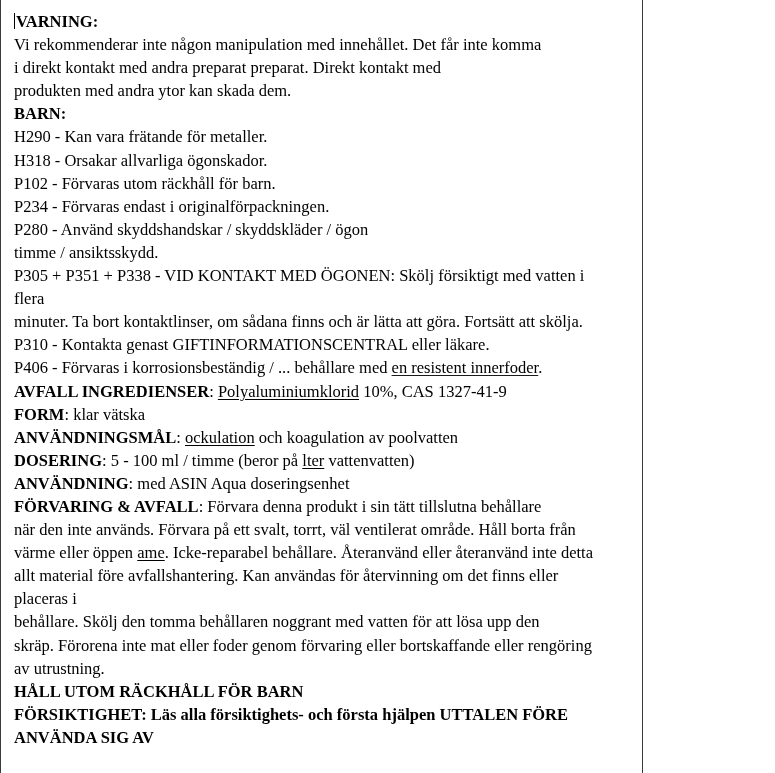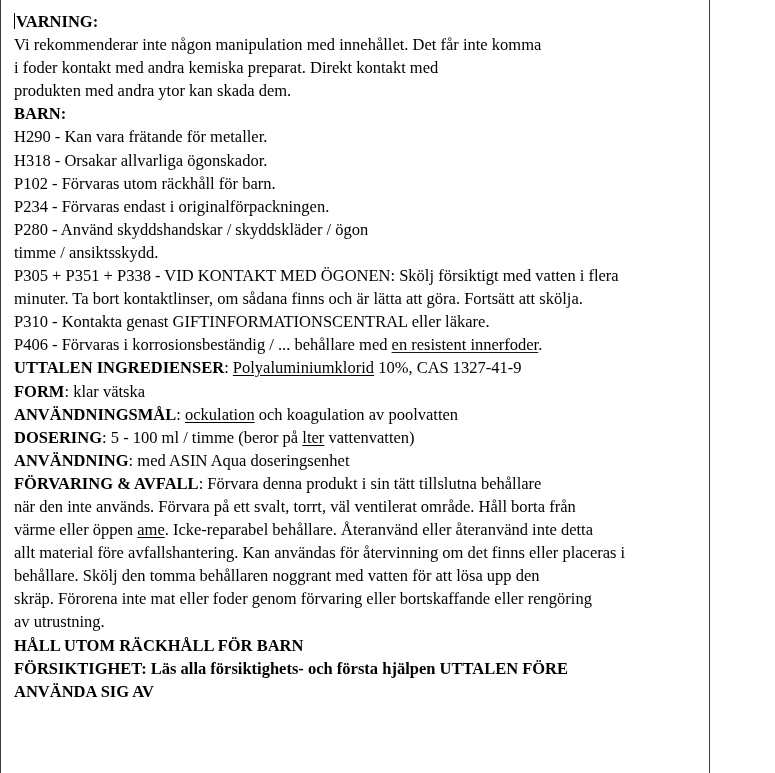--- a/index.html
+++ b/index.html
@@ -9,21 +9,21 @@
   }
   body {
     width: 775px;
     height: 773px;
     font-family: "Liberation Serif", serif;
     color: #000000;
     overflow: hidden;
   }
   .page {
     position: relative;
-    width: 710px;
+    width: 643px;
     height: 773px;
     box-sizing: border-box;
     padding: 10px 28px 0 14px;
   }
   
   .edge-left, .edge-right {
     position: absolute;
     top: 0;
     width: 1px;
     height: 773px;
@@ -72,37 +72,37 @@
 <body>
 
 <div class="page">
   <div class="edge-left"></div>
   <div class="edge-right"></div>
 
   <div class="doc">
 
     <div class="line head"><span class="caret"></span><span>VARNING:</span></div>
     <div class="line">Vi rekommenderar inte någon manipulation med innehållet. Det får inte komma</div>
-    <div class="line">i foder kontakt med andra kemiska preparat. Direkt kontakt med</div>
+    <div class="line">i direkt kontakt med andra preparat preparat. Direkt kontakt med</div>
     <div class="line">produkten med andra ytor kan skada dem.</div>
 
     <div class="line head">BARN:</div>
     <div class="line">H290 - Kan vara frätande för metaller.</div>
     <div class="line">H318 - Orsakar allvarliga ögonskador.</div>
     <div class="line">P102 - Förvaras utom räckhåll för barn.</div>
     <div class="line">P234 - Förvaras endast i originalförpackningen.</div>
     <div class="line">P280 - Använd skyddshandskar / skyddskläder / ögon</div>
     <div class="line">timme / ansiktsskydd.</div>
     <div class="line">P305 + P351 + P338 - VID KONTAKT MED ÖGONEN: Skölj försiktigt med vatten i flera</div>
     <div class="line">minuter. Ta bort kontaktlinser, om sådana finns och är lätta att göra. Fortsätt att skölja.</div>
     <div class="line">P310 - Kontakta genast GIFTINFORMATIONSCENTRAL eller läkare.</div>
 
     <div class="line"><span>P406 - Förvaras i korrosionsbeständig / ... behållare med </span><span class="ul">en resistent innerfoder</span><span>.</span></div>
 
-    <div class="line"><span class="b">UTTALEN INGREDIENSER</span><span>: </span><span class="sp">Polyaluminiumklorid</span><span> 10%, CAS 1327-41-9</span></div>
+    <div class="line"><span class="b">AVFALL INGREDIENSER</span><span>: </span><span class="sp">Polyaluminiumklorid</span><span> 10%, CAS 1327-41-9</span></div>
 
     <div class="line"><span class="b">FORM</span><span>: </span><span>klar vätska</span></div>
 
     <div class="line"><span class="b">ANVÄNDNINGSMÅL</span><span>: </span><span class="sp">ockulation</span><span> och koagulation av poolvatten</span></div>
 
     <div class="line"><span class="b">DOSERING</span><span>: </span><span>5 - 100 ml / timme (beror på </span><span class="sp">lter</span><span> vattenvatten)</span></div>
 
     <div class="line"><span class="b">ANVÄNDNING</span><span>: </span><span>med ASIN Aqua doseringsenhet</span></div>
 
     <div class="line"><span class="b">FÖRVARING &amp; AVFALL</span><span>: </span><span>Förvara denna produkt i sin tätt tillslutna behållare</span></div>

